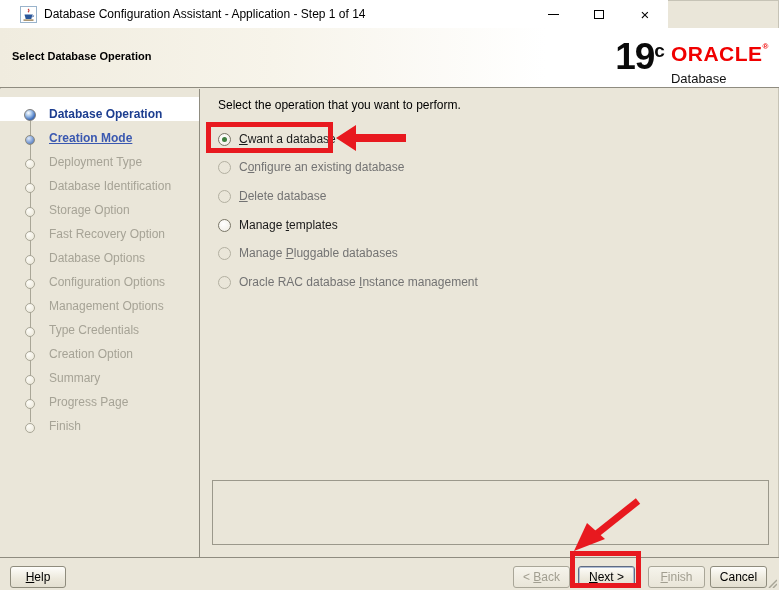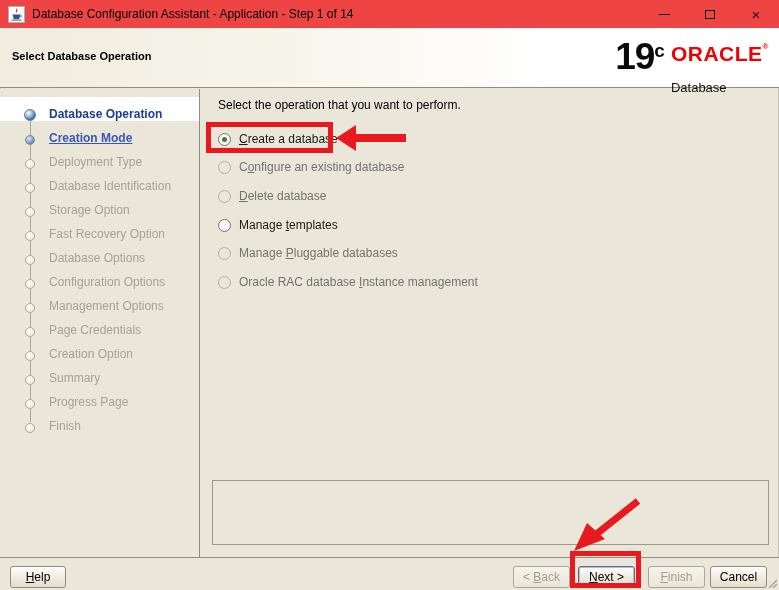--- a/index.html
+++ b/index.html
@@ -2,41 +2,41 @@
 <html><head>
 <meta charset="utf-8">
 <style>
   * { margin:0; padding:0; box-sizing:border-box; }
   html,body { width:779px; height:590px; }
   body { font-family:"Liberation Sans", sans-serif; font-size:12px; color:#1a1a1a; }
   .window { position:relative; width:779px; height:590px; background:#eae6d9; overflow:hidden;
             box-shadow: inset 0 0 0 1px #c6c3b6; }
 
   
-  .titlebar { position:absolute; left:0; top:0; width:779px; height:28px; background:#ef4444; display:flex; align-items:center; }
+  .titlebar { position:absolute; left:0; top:0; width:668px; height:28px; background:#ffffff; display:flex; align-items:center;padding-left:12px; }
   .app-icon { width:17px; height:17px; margin-left:8px; }
   .title-text { margin-left:7px; font-size:12px; color:#000; }
   .win-controls { position:absolute; right:0; top:0; height:28px; display:flex; }
   .win-btn { width:46px; height:28px; display:flex; align-items:center; justify-content:center; color:#000; }
   .glyph-min { width:11px; height:0; border-top:1px solid #000; display:inline-block; }
   .glyph-max { width:10px; height:9px; border:1px solid #000; display:inline-block; }
   .glyph-close { font-size:15px; line-height:1; font-weight:400; }
 
   
   .header { position:absolute; left:0; top:28px; width:779px; height:60px;
             background:linear-gradient(90deg,#f0ecdf 0%, #f7f4ea 35%, #ffffff 70%, #ffffff 100%);
             border-bottom:1px solid #8f8c80; }
   .page-title { position:absolute; left:12px; top:22px; font-size:11px; font-weight:bold; color:#000; }
   .logo { position:absolute; right:10px; top:7px; display:flex; align-items:flex-start; }
   .logo-19 { font-size:37px; font-weight:bold; color:#0a0a0a; line-height:1.2; letter-spacing:-1px; }
   .logo-c { font-size:19px; font-weight:bold; color:#0a0a0a; vertical-align:top; line-height:1; position:relative; top:6px; }
   .logo-right { margin-left:7px; margin-top:8px; }
   .logo-oracle { font-size:21px; font-weight:bold; color:#f00000; letter-spacing:0.5px; line-height:1; }
   .logo-reg { font-size:8px; color:#f00000; vertical-align:top; }
-  .logo-db { font-size:13px; color:#111; margin-top:16px; }
+  .logo-db { font-size:13px; color:#111; margin-top:7px; }
 
   
   .sidebar { position:absolute; left:0; top:89px; width:200px; height:468px; background:#eae6d9;
              border-right:1px solid #8f8c80; padding-top:8px; }
   .connector { position:absolute; left:30px; top:20px; width:1px; height:313px; background:#a9a697; }
   .step { position:relative; height:24px; display:flex; align-items:flex-end; padding-left:24px; }
   .step.active { background:#ffffff; }
   .sphere { width:12px; height:12px; border-radius:50%; margin-right:13px; flex:0 0 auto; position:relative; z-index:2; }
   .sphere.s-active { background:radial-gradient(circle at 35% 30%, #ffffff 0%, #9fc0e8 35%, #3f6fbe 70%, #274f96 100%); border:1px solid #7d7d7d; }
   .sphere.s-link { width:10px; height:10px; margin-left:1px; margin-right:14px; background:radial-gradient(circle at 35% 30%, #dfe9f8 0%, #7e9fd6 55%, #46699f 100%); border:1px solid #8d8a7d; }
@@ -151,21 +151,21 @@
     <div class="step pending">
       <span class="sphere s-pending"></span>
       <span class="step-label">Configuration Options</span>
     </div>
     <div class="step pending">
       <span class="sphere s-pending"></span>
       <span class="step-label">Management Options</span>
     </div>
     <div class="step pending">
       <span class="sphere s-pending"></span>
-      <span class="step-label">Page Credentials</span>
+      <span class="step-label">Type Credentials</span>
     </div>
     <div class="step pending">
       <span class="sphere s-pending"></span>
       <span class="step-label">Creation Option</span>
     </div>
     <div class="step pending">
       <span class="sphere s-pending"></span>
       <span class="step-label">Summary</span>
     </div>
     <div class="step pending">
@@ -178,21 +178,21 @@
     </div>
   </div>
 
   <div class="main">
     <div class="instruction">Select the operation that you want to perform.</div>
 
     <div class="radio-row" style="top:40px">
       <span class="radio selected">
           <span class="dot"></span>
         </span>
-      <span class="radio-label"><span></span><span class="mn">C</span><span>reate a database</span></span>
+      <span class="radio-label"><span></span><span class="mn">C</span><span>want a database</span></span>
     </div>
     <div class="radio-row" style="top:68px">
       <span class="radio disabled"></span>
       <span class="radio-label disabled"><span>C</span><span class="mn">o</span><span>nfigure an existing database</span></span>
     </div>
     <div class="radio-row" style="top:97px">
       <span class="radio disabled"></span>
       <span class="radio-label disabled"><span></span><span class="mn">D</span><span>elete database</span></span>
     </div>
     <div class="radio-row" style="top:126px">

